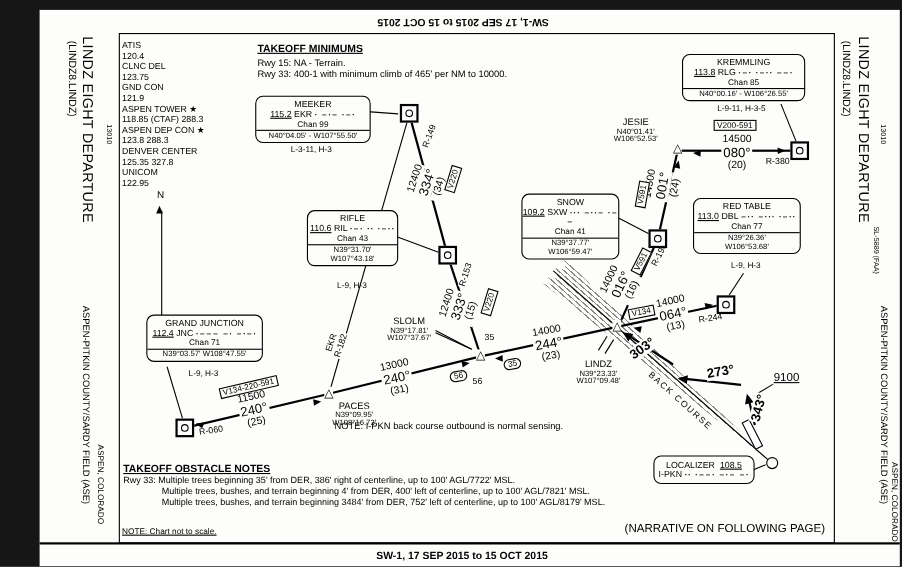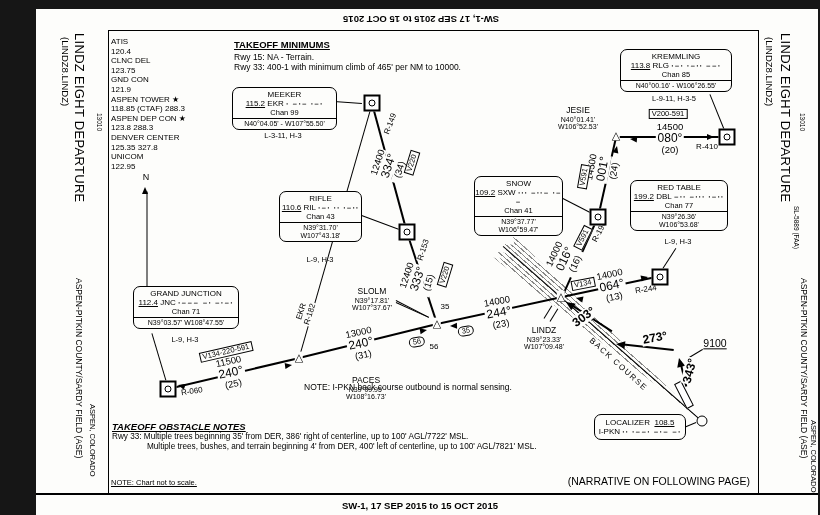--- a/index.html
+++ b/index.html
@@ -78,24 +78,25 @@
       <div class="comm-line">122.95</div>
     </div>
 
   <div style="position:absolute;left:234px;top:39px;z-index:6;">
     <div class="head-ul" style="font-size:9.5px;">TAKEOFF MINIMUMS</div>
     <div style="font-size:8.5px;margin-top:2px;">Rwy 15: NA - Terrain.</div>
     <div style="font-size:8.5px;">Rwy 33: 400-1 with minimum climb of 465' per NM to 10000.</div>
   </div>
 
   <div style="position:absolute;left:112px;top:421px;z-index:6;">
-    <div class="head-ul" style="font-size:9.5px;font-style:italic;">TAKEOFF OBSTACLE NOTES</div>
+    <div class="head-ul" style="font-size:9.5px;">TAKEOFF OBSTACLE NOTES</div>
     <div id="obstacle-lines">
         <div style="font-size: 8.2px; line-height: 10px; white-space: nowrap;">Rwy 33: Multiple trees beginning 35' from DER, 386' right of centerline, up to 100' AGL/7722' MSL.</div>
         <div style="font-size: 8.2px; line-height: 10px; white-space: nowrap; margin-left: 35px;">Multiple trees, bushes, and terrain beginning 4' from DER, 400' left of centerline, up to 100' AGL/7821' MSL.</div>
+        <div style="font-size: 8.2px; line-height: 10px; white-space: nowrap; margin-left: 35px;">Multiple trees, bushes, and terrain beginning 3484' from DER, 752' left of centerline, up to 100' AGL/8179' MSL.</div>
       </div>
   </div>
 
   <div class="lbl" style="left:408px;top:388px;font-size:8.5px;transform:translate(-50%,-50%);">NOTE: I-PKN back course outbound is normal sensing.</div>
   <div style="position:absolute;left:111px;top:478px;font-size:7.5px;z-index:6;text-decoration:underline;">NOTE: Chart not to scale.</div>
   <div style="position:absolute;left:565px;top:475px;width:185px;text-align:right;font-size:10.5px;z-index:6;">(NARRATIVE ON FOLLOWING PAGE)</div>
 <div class="fan" style="left: 437px; top: 406px; width: 265px; height: 30px; transform: rotate(41.3deg);"></div>
     <div class="ln" style="left: 168px; top: 388.1px; width: 134.618px; height: 1.8px; transform: rotate(-13.3136deg);"></div>
     <div class="ln" style="left: 299px; top: 357.1px; width: 142.127px; height: 1.8px; transform: rotate(-13.8407deg);"></div>
     <div class="ln" style="left: 437px; top: 323.1px; width: 127.883px; height: 1.8px; transform: rotate(-12.1886deg);"></div>
@@ -175,21 +176,21 @@
     </div>
     <div class="lbl" style="left: 306px; top: 313px; transform: translate(-50%, -50%) rotate(-72deg);">
       <div class="halo" style="font-size: 8px; display: block;">EKR</div>
       <div class="halo" style="font-size: 8px; display: block;">R-182</div>
     </div>
     <div class="lbl halo" style="left: 391px; top: 124px; font-size: 8px; transform: translate(-50%, -50%) rotate(-70deg);">R-149</div>
     <div class="lbl halo" style="left: 424px; top: 250px; font-size: 8px; transform: translate(-50%, -50%) rotate(-72deg);">R-153</div>
     <div class="lbl halo" style="left: 192px; top: 392px; font-size: 8px; transform: translate(-50%, -50%) rotate(-8deg);">R-060</div>
     <div class="lbl halo" style="left: 600px; top: 232px; font-size: 8px; transform: translate(-50%, -50%) rotate(-63deg);">R-196</div>
     <div class="lbl halo" style="left: 646px; top: 290px; font-size: 8px; transform: translate(-50%, -50%) rotate(-8deg);">R-244</div>
-    <div class="lbl halo" style="left: 707px; top: 147px; font-size: 8px; transform: translate(-50%, -50%) rotate(0deg);">R-410</div>
+    <div class="lbl halo" style="left: 707px; top: 147px; font-size: 8px; transform: translate(-50%, -50%) rotate(0deg);">R-380</div>
     <div class="lbl halo" style="left: 584px; top: 317px; font-size: 12px; transform: translate(-50%, -50%) rotate(-36deg); font-weight: bold;">303°</div>
     <div class="lbl halo" style="left: 655px; top: 338px; font-size: 12px; transform: translate(-50%, -50%) rotate(-10deg); font-weight: bold;">273°</div>
     <div class="lbl halo" style="left: 690px; top: 371px; font-size: 12px; transform: translate(-50%, -50%) rotate(-75deg); font-weight: bold;">343°</div>
     <div class="lbl halo" style="left: 715px; top: 344px; font-size: 10.5px; transform: translate(-50%, -50%) rotate(0deg); text-decoration: underline;">9100</div>
     <div class="lbl" style="left: 618px; top: 365px; font-size: 8px; transform: translate(-50%, -50%) rotate(42deg); letter-spacing: 1.5px;">BACK COURSE</div>
     <div class="lbl" style="left: 146px; top: 178px; font-size: 9px; transform: translate(-50%, -50%) rotate(0deg);">N</div>
     <div class="lbl halo" style="left: 445px; top: 307px; font-size: 8px; transform: translate(-50%, -50%) rotate(0deg);">35</div>
     <div class="lbl halo" style="left: 434px; top: 347px; font-size: 8px; transform: translate(-50%, -50%) rotate(0deg);">56</div>
     <div class="lbl abox" style="left: 226px; top: 352px; transform: translate(-50%, -50%) rotate(-13deg);">V134-220-591</div>
     <div class="lbl abox" style="left: 412px; top: 163px; transform: translate(-50%, -50%) rotate(-73deg);">V220</div>
@@ -261,21 +262,21 @@
         <div>N39°37.77'</div>
         <div>W106°59.47'</div>
       </div>
     </div>
     <div class="ln" style="left: 561px; top: 196.6px; width: 34.8855px; height: 0.8px; transform: rotate(27.2996deg);"></div>
     <div class="vor" style="left: 598px; top: 217px;">
       <div class="vor-c"></div>
     </div>
     <div class="navbox" style="left: 630px; top: 180px; width: 96px;">
       <div class="nb-name">RED TABLE</div>
-      <div class="nb-freq"><span class="u">199.2</span> <span>DBL</span> <span class="morse">−·· −··· ·−··</span></div>
+      <div class="nb-freq"><span class="u">113.0</span> <span>DBL</span> <span class="morse">−·· −··· ·−··</span></div>
       <div class="nb-chan">Chan 77</div>
       <div class="nb-coords">
         <div>N39°26.36'</div>
         <div>W106°53.68'</div>
       </div>
     </div>
     <div class="lbl" style="left: 678px; top: 242px; font-size: 7.5px;">L-9, H-3</div>
     <div class="ln" style="left: 676px; top: 247.6px; width: 23.8537px; height: 0.8px; transform: rotate(123.024deg);"></div>
     <div class="vor" style="left: 660px; top: 277px;">
       <div class="vor-c"></div>
@@ -294,21 +295,21 @@
       <div class="fix-coord">W106°52.53'</div>
     </div>
     <div class="tri" style="left: 437px; top: 324px;">△</div>
     <div class="fixlbl" style="left: 372px; top: 300px;">
       <div class="fix-name">SLOLM</div>
       <div class="fix-coord">N39°17.81'</div>
       <div class="fix-coord">W107°37.67'</div>
     </div>
     <div class="ln" style="left: 396px; top: 301.6px; width: 36.2491px; height: 0.8px; transform: rotate(24.444deg);"></div>
     <div class="tri" style="left: 299px; top: 358px;">△</div>
-    <div class="fixlbl" style="left: 322px; top: 389px; margin-left: 44px;">
+    <div class="fixlbl" style="left: 322px; top: 377px;">
       <div class="fix-name">PACES</div>
       <div class="fix-coord">N39°09.95'</div>
       <div class="fix-coord">W108°16.73'</div>
     </div>
     <div class="tri" style="left: 561px; top: 297px;">△</div>
     <div class="fixlbl" style="left: 544px; top: 339px;">
       <div class="fix-name">LINDZ</div>
       <div class="fix-coord">N39°23.33'</div>
       <div class="fix-coord">W107°09.48'</div>
     </div>

